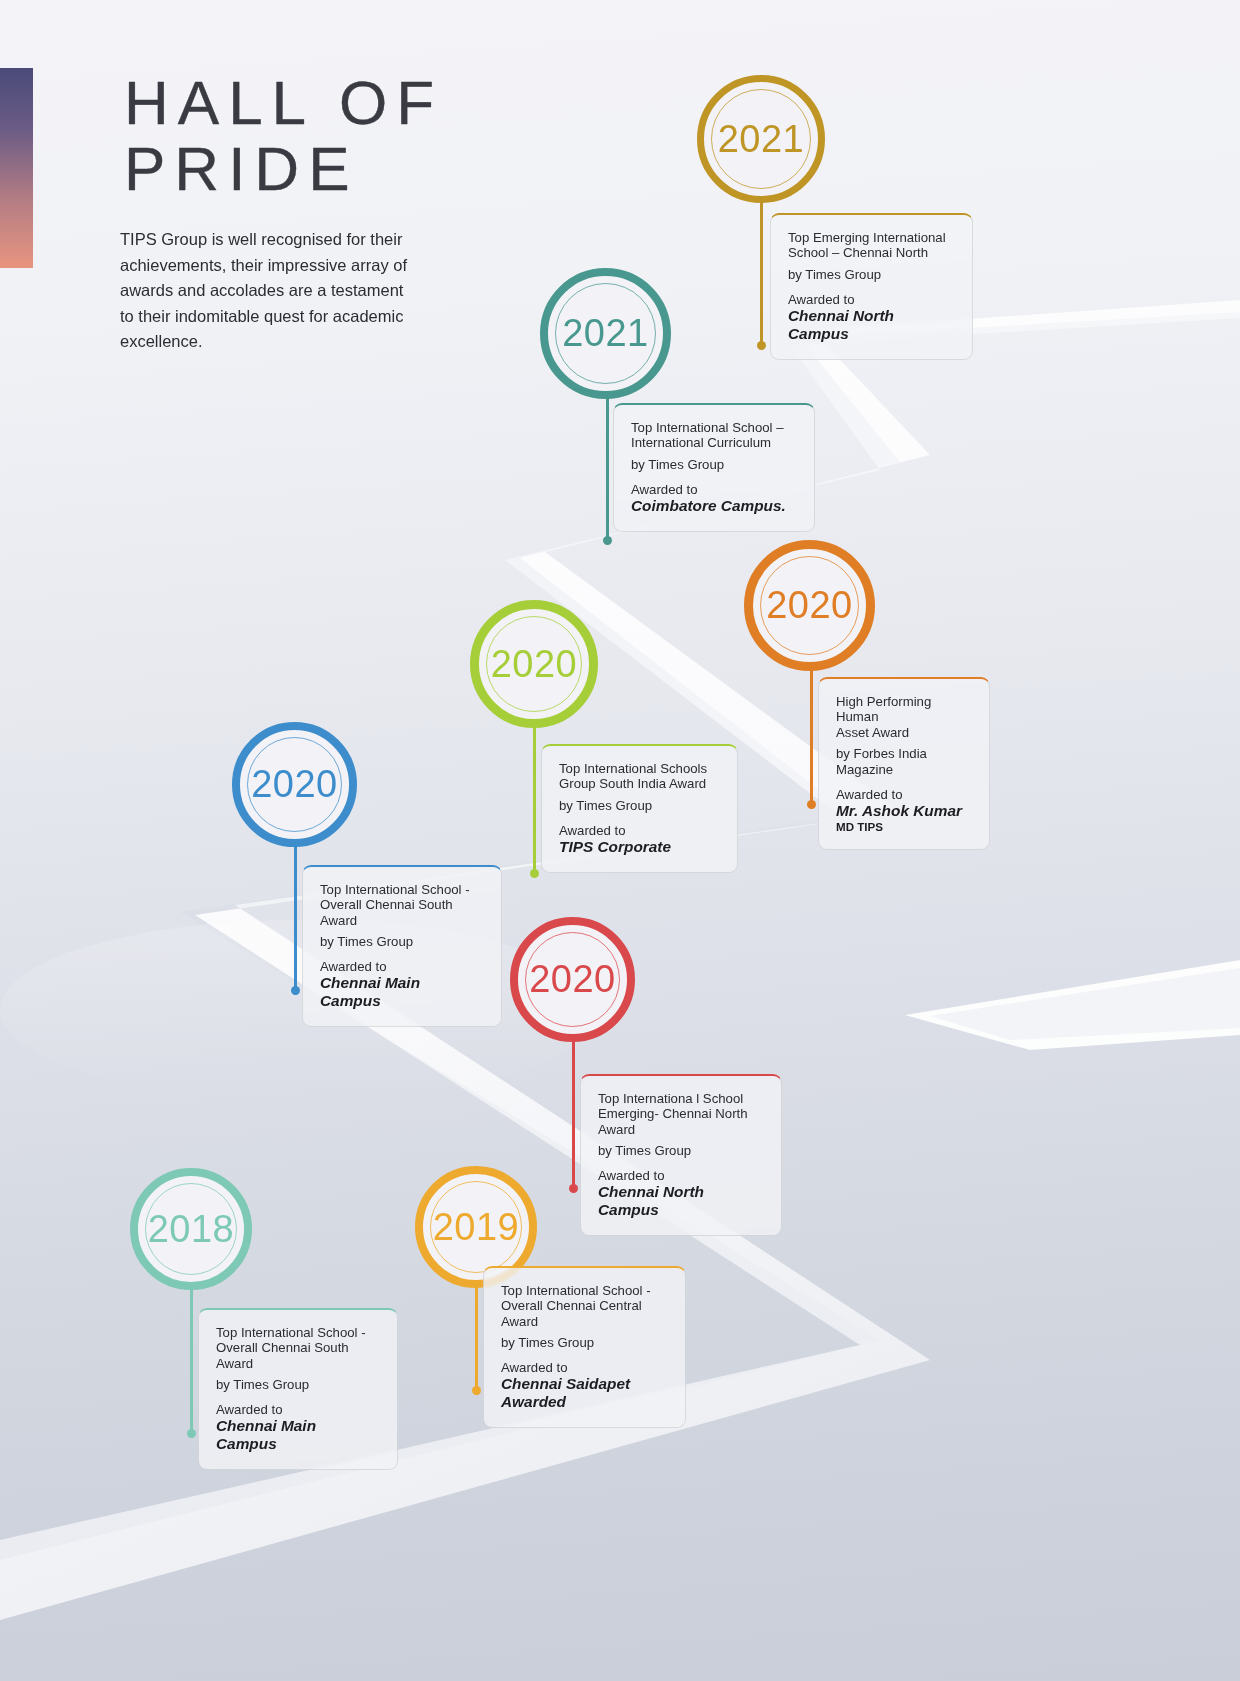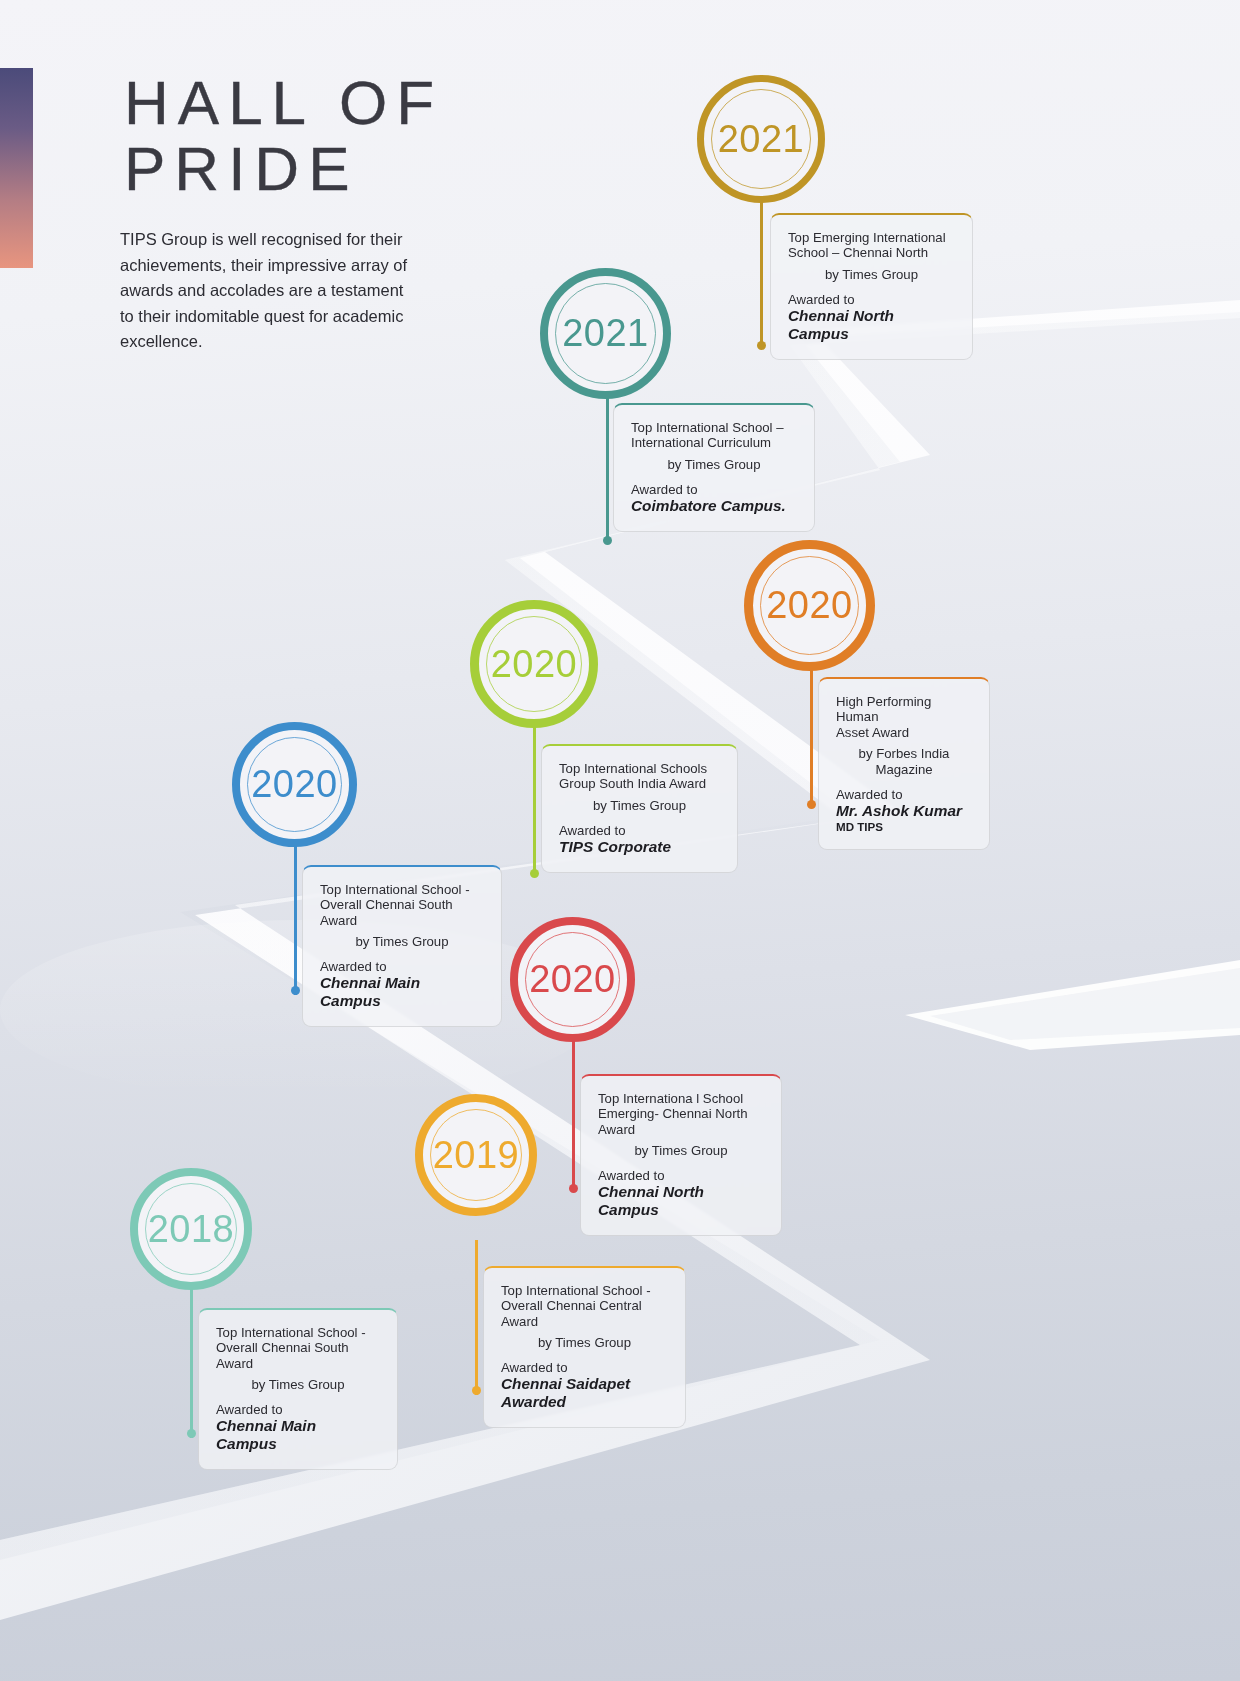--- a/index.html
+++ b/index.html
@@ -113,21 +113,20 @@
     font-size: 13.2px;
     line-height: 15.4px;
     color: #2b2b31;
     margin-bottom: 6px;
   }
   .card .t2 {
     font-size: 13.2px;
     line-height: 16px;
     color: #2b2b31;
     margin-bottom: 9px;
-    text-align: center;
   }
   .card .awarded {
     font-size: 13.2px;
     line-height: 15px;
     color: #2b2b31;
   }
   .card .campus {
     font-size: 15.4px;
     font-weight: bold;
     line-height: 18px;
@@ -286,21 +285,21 @@
       </div>
       <div class="t2">by Times Group</div>
       <div class="awarded">Awarded to</div>
       <div class="campus">Chennai North Campus</div>
     </div>
   </div>
 
   <div class="node">
     <div class="stem" style="left:475px; top:1240px; height:155px; background:#eeaa2e;"></div>
     <div class="stem-dot" style="left:475px; top:1386px; background:#eeaa2e;"></div>
-    <div class="badge" style="left:415px; top:1094px; width:122px; height:122px; border:8px solid #eeaa2e; color:#eeaa2e;">
+    <div class="badge" style="left:415px; top:1166px; width:122px; height:122px; border:8px solid #eeaa2e; color:#eeaa2e;">
       <span class="inner-ring" style="inset:7px;"></span>
       <span class="year">2019</span>
     </div>
     <div class="card" style="left:483px; top:1266px; width:203px; border-top:2.2px solid #eeaa2e;">
       <div class="t1">
         <span>Top International School -</span><br>
         <span>Overall Chennai Central Award</span>
       </div>
       <div class="t2">by Times Group</div>
       <div class="awarded">Awarded to</div>

